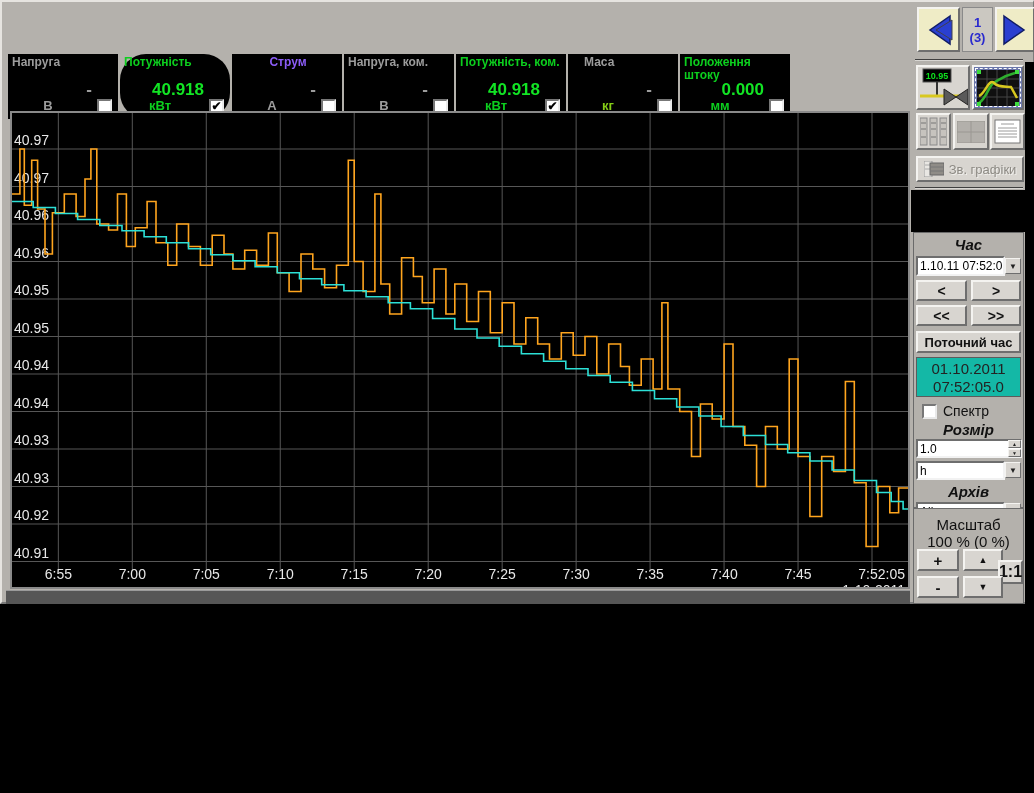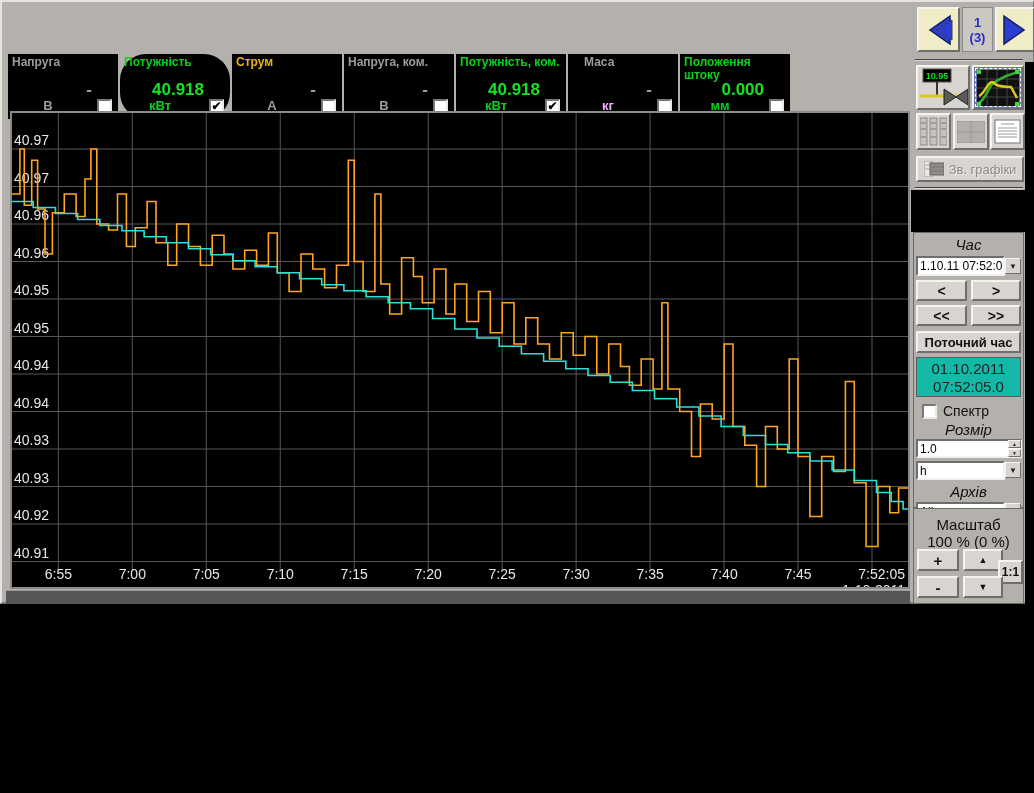--- a/index.html
+++ b/index.html
@@ -41,21 +41,21 @@
          font-family:"Liberation Sans", sans-serif; }
   .btn.bold { font-weight:bold; }
   .pagerbtn { background:#efecc6; }
   .pagerlabel { background:#cbc8c1; border:1px solid #8a8a8a; color:#2a2ace;
                 font-size:13px; font-weight:bold; text-align:center; line-height:15px;
                 display:flex; flex-direction:column; justify-content:center; }
   .toolbtn-sel { background:#6a76aa; outline:1px dashed #fff; outline-offset:-4px; }
   .disabledtxt { color:#8d8a84; text-shadow:1px 1px 0 #f0efec; }
 
   .sect { left:911px; width:111px; background:#b4b1ac; border:1px solid #6a6a6a; }
-  .secthead { text-align:center; font-size:15px; font-weight:normal; font-style:italic; color:#111; }
+  .secthead { text-align:center; font-size:15px; font-weight:bold; font-style:italic; color:#111; }
   .field { background:#fff; border-top:2px solid #6e6e6e; border-left:2px solid #6e6e6e;
            border-right:2px solid #f2f2f2; border-bottom:2px solid #f2f2f2;
            font-size:12px; color:#000; padding:1px 2px; overflow:hidden; white-space:nowrap; }
   .dropbtn { background:#d8d5d0; border-top:1px solid #f4f3f0; border-left:1px solid #f4f3f0;
              border-right:1px solid #6e6e6e; border-bottom:1px solid #6e6e6e;
              display:flex; align-items:center; justify-content:center; font-size:8px; color:#222; cursor:pointer; }
   .datebox { background:#14b8a6; border:1px solid #5c5c5c; color:#232323; font-size:15px;
              text-align:center; line-height:18px; padding-top:2px; }
   .lbl { color:#111; }
 </style>
@@ -74,42 +74,42 @@
           <div class="cbx"></div>
         </div>
         <div class="abs panel" style="left: 118px; border-radius: 26px;">
           <div class="plabel" style="color: rgb(12, 207, 30);">Потужність</div>
           <div class="pvalue" style="color: rgb(18, 228, 36);">40.918</div>
           <div class="punit" style="color: rgb(12, 207, 30);">кВт</div>
           <div class="cbx">✔</div>
           <div class="underline" style="background: rgb(255, 165, 30);"></div>
         </div>
         <div class="abs panel" style="left: 230px;">
-          <div class="plabel" style="color: #eab308;">Струм</div>
+          <div class="plabel" style="color: #8b5cf6; text-align: center;">Струм</div>
           <div class="pvalue" style="color: rgb(156, 156, 156);">-</div>
           <div class="punit" style="color: rgb(156, 156, 156);">А</div>
           <div class="cbx"></div>
         </div>
         <div class="abs panel" style="left: 342px;">
           <div class="plabel" style="color: rgb(156, 156, 156);">Напруга, ком.</div>
           <div class="pvalue" style="color: rgb(156, 156, 156);">-</div>
           <div class="punit" style="color: rgb(156, 156, 156);">В</div>
           <div class="cbx"></div>
         </div>
         <div class="abs panel" style="left: 454px;">
           <div class="plabel" style="color: rgb(12, 207, 30);">Потужність, ком.</div>
           <div class="pvalue" style="color: rgb(18, 228, 36);">40.918</div>
           <div class="punit" style="color: rgb(12, 207, 30);">кВт</div>
           <div class="cbx">✔</div>
           <div class="underline" style="background: rgb(34, 228, 228);"></div>
         </div>
         <div class="abs panel" style="left: 566px;">
           <div class="plabel" style="color: rgb(156, 156, 156); padding-left: 12px;">Маса</div>
           <div class="pvalue" style="color: rgb(156, 156, 156);">-</div>
-          <div class="punit" style="color: #f0abfc;">кг</div>
+          <div class="punit" style="color: #84cc16;">кг</div>
           <div class="cbx"></div>
         </div>
         <div class="abs panel" style="left: 678px;">
           <div class="plabel" style="color: rgb(12, 207, 30);">Положення штоку</div>
           <div class="pvalue" style="color: rgb(18, 228, 36);">0.000</div>
           <div class="punit" style="color: rgb(12, 207, 30);">мм</div>
           <div class="cbx"></div>
         </div>
       </div>
 
@@ -330,19 +330,19 @@
             <span>▼</span>
           </div>
       </div>
     </div>
 
     <div class="abs sect" style="top:506px;height:96px;">
       <div style="text-align:center;font-size:15px;color:#111;margin-top:7px;">Масштаб</div>
       <div style="text-align:center;font-size:15px;color:#111;">100 % (0 %)</div>
       <div class="btn bold" style="position:absolute;left:3px;top:40px;width:42px;height:22px;font-size:15px;">+</div>
       <div class="btn" style="position:absolute;left:49px;top:40px;width:40px;height:22px;font-size:9px;">▲</div>
-      <div class="btn bold" style="position:absolute;left:84px;top:51px;width:25px;height:24px;font-size:12px;">1:1</div>
+      <div class="btn bold" style="position:absolute;left:84px;top:51px;width:25px;height:24px;font-size:16px;">1:1</div>
       <div class="btn bold" style="position:absolute;left:3px;top:67px;width:42px;height:22px;font-size:15px;">-</div>
       <div class="btn" style="position:absolute;left:49px;top:67px;width:40px;height:22px;font-size:9px;">▼</div>
     </div>
 
   </div>
 </div>
 
 </body></html>

